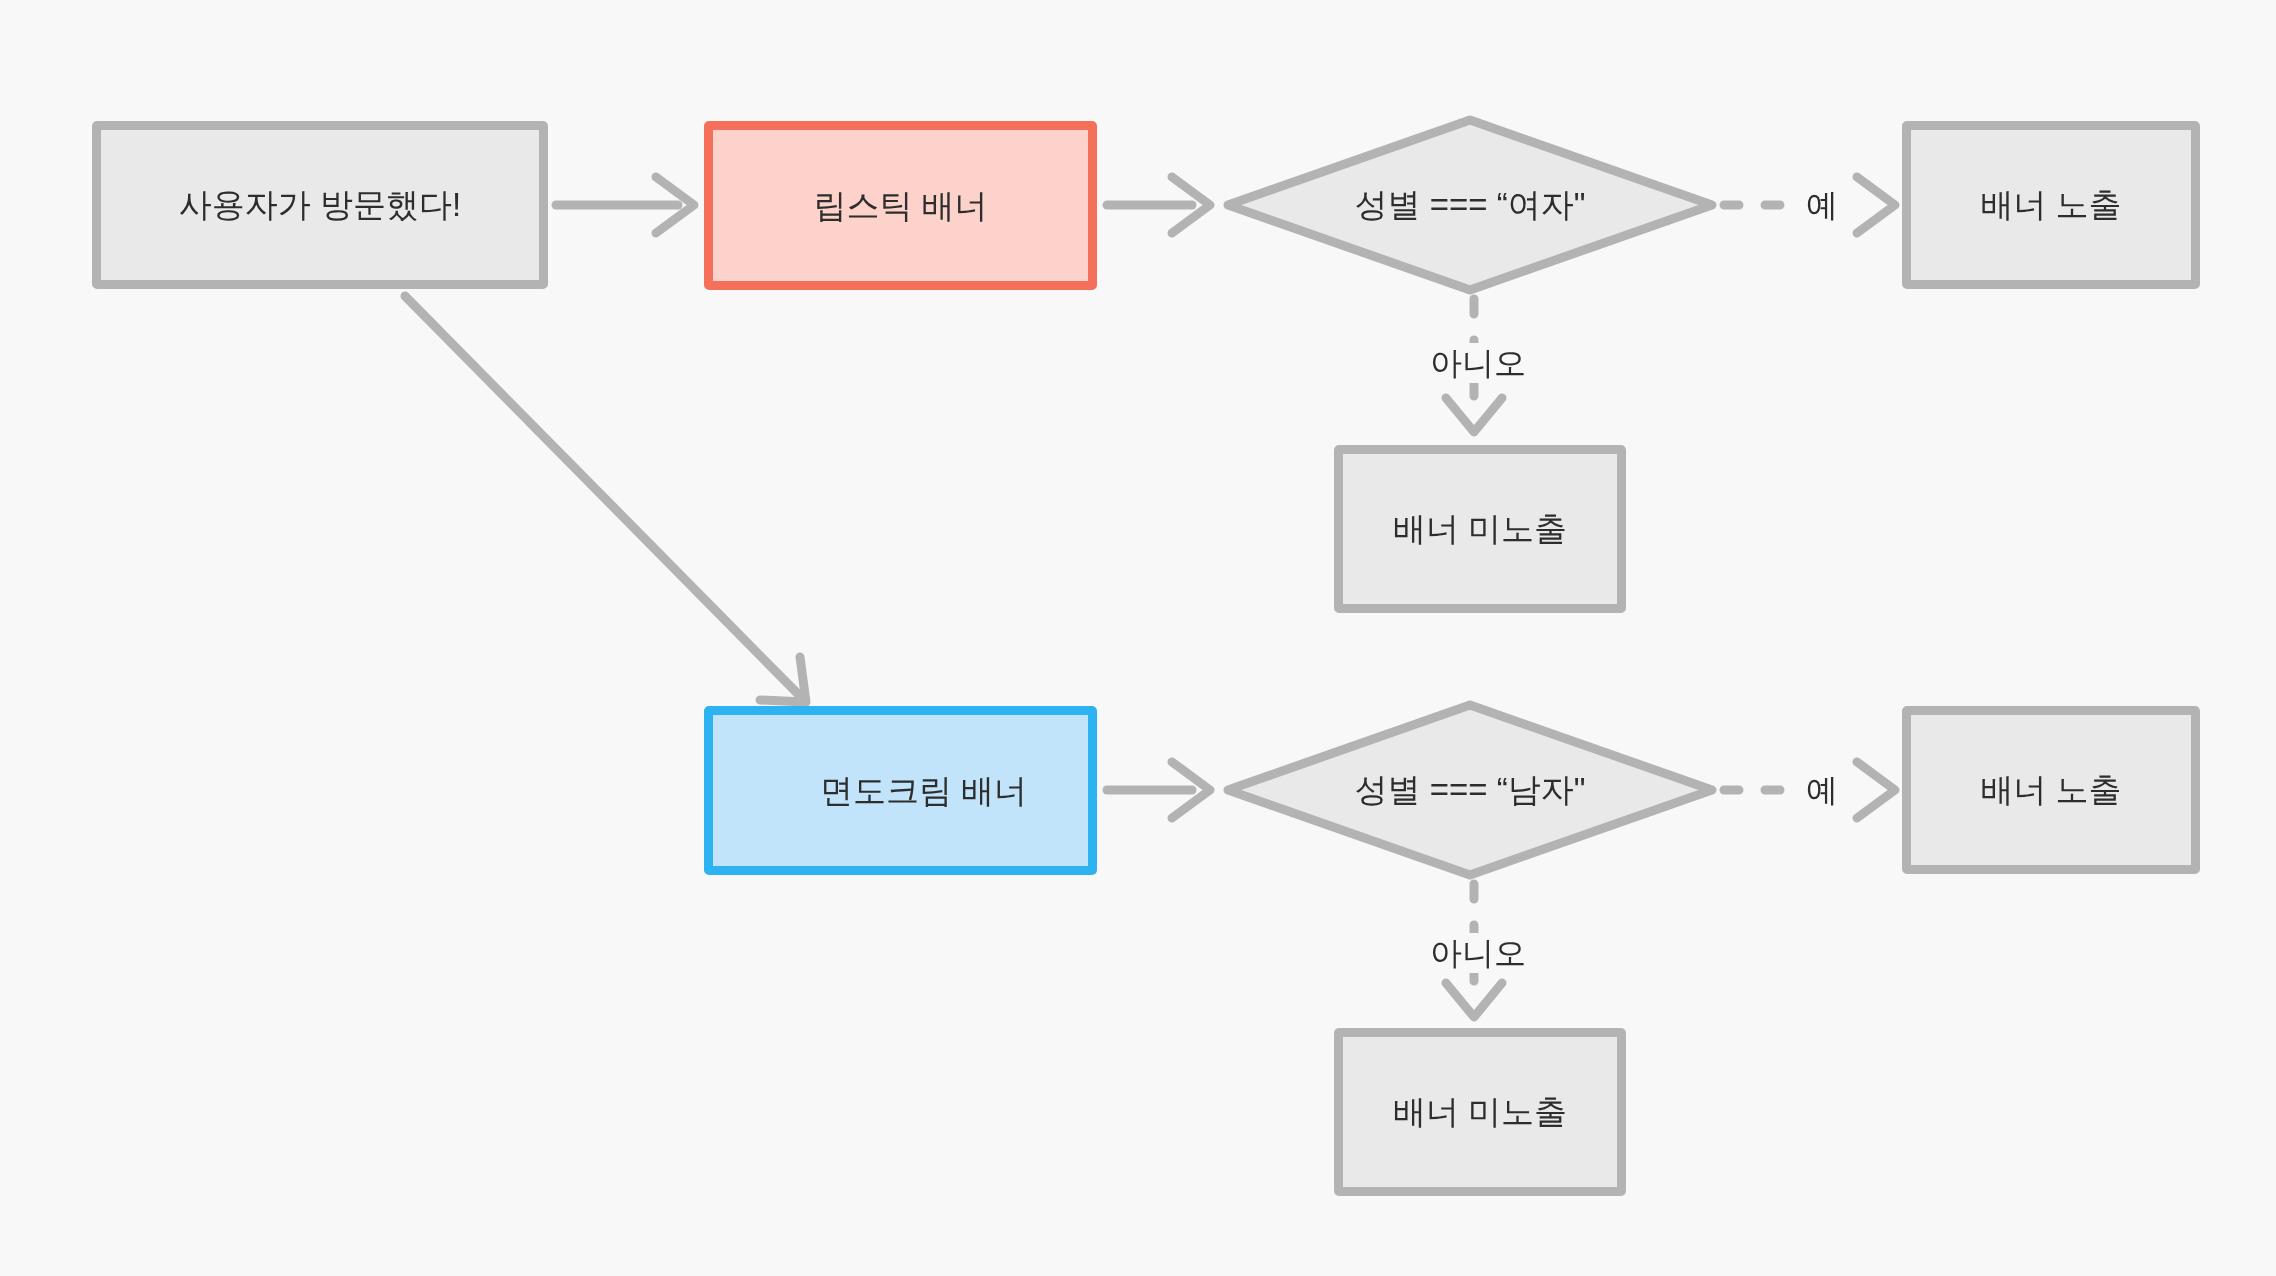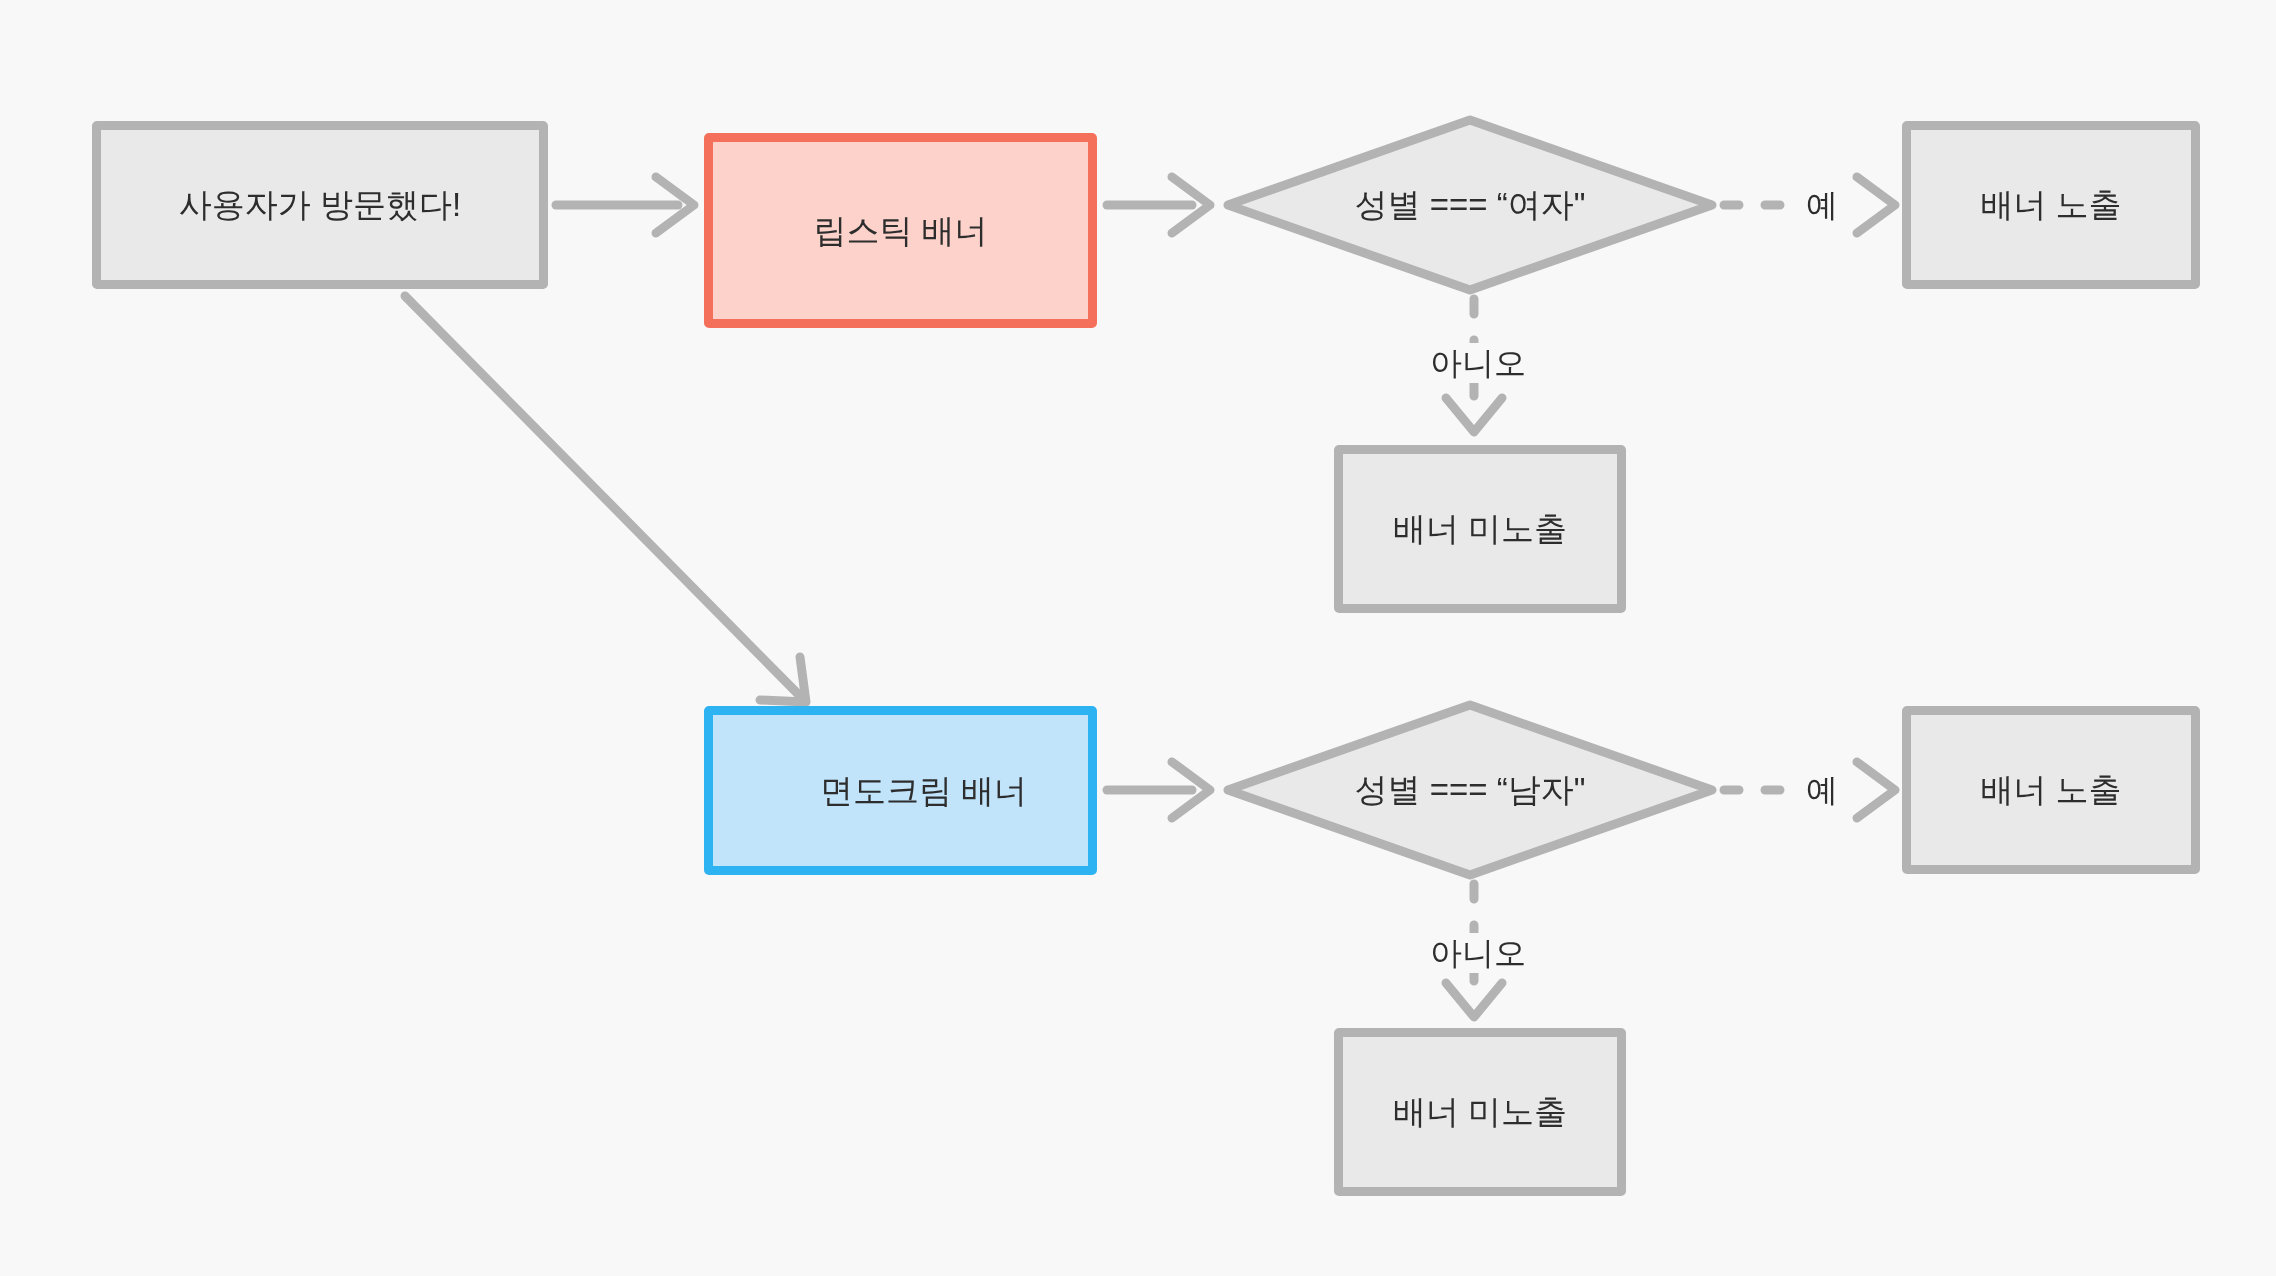--- a/index.html
+++ b/index.html
@@ -122,21 +122,21 @@
     </g>
 
     <path class="diamond" d="M1228,205 L1470,120 L1712,205 L1470,290 Z"></path>
     <path class="diamond" d="M1228,790 L1470,705 L1712,790 L1470,875 Z"></path>
   </svg>
 
   <div class="node gray" style="left:92px; top:121px; width:456px; height:168px;">
     <span>사용자가 방문했다!</span>
   </div>
 
-  <div class="node red" style="left:704px; top:133px; width:393px; height:195px;">
+  <div class="node red" style="left:704px; top:121px; width:393px; height:169px;">
     <span>립스틱 배너</span>
   </div>
 
   <div class="node gray" style="left:1902px; top:121px; width:298px; height:168px;">
     <span>배너 노출</span>
   </div>
 
   <div class="node gray" style="left:1334px; top:445px; width:292px; height:168px;">
     <span>배너 미노출</span>
   </div>

